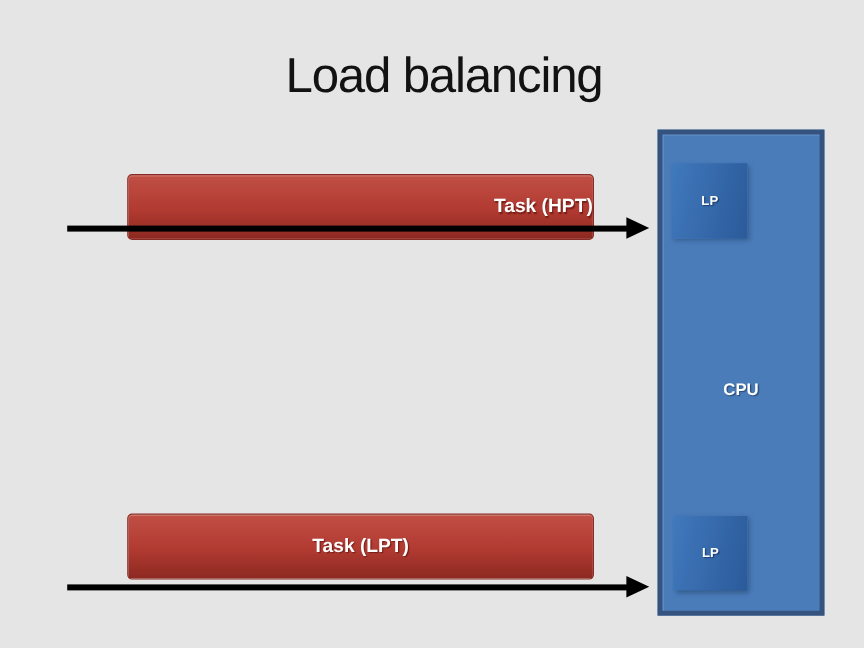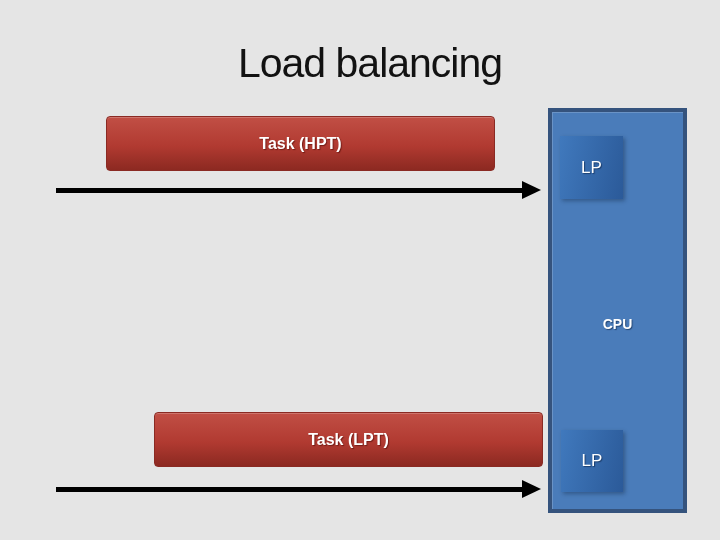--- a/index.html
+++ b/index.html
@@ -35,22 +35,22 @@
     height: 55px;
     box-sizing: border-box;
     border: 1px solid #8a2a23;
     border-radius: 4px;
     background: linear-gradient(180deg, #c14f45 0%, #b13a31 55%, #8c2921 100%);
     box-shadow: inset 0 1px 0 rgba(255,255,255,0.22);
     display: flex;
     align-items: center;
     justify-content: center;
   }
-  .task-box.hpt { top: 116px; }
-  .task-box.lpt { top: 412px; margin-left: 48px; }
+  .task-box.hpt { top: 145px; justify-content: flex-end; }
+  .task-box.lpt { top: 428px; }
   .task-label {
     color: #ffffff;
     font-size: 16px;
     font-weight: bold;
     text-shadow: 1px 1px 1px rgba(70,5,0,0.55);
   }
   .arrow { position: absolute; }
   .arrow-line {
     position: absolute;
     left: 0;
@@ -88,22 +88,22 @@
     background: linear-gradient(102deg, #4079bd 0%, #2b5a99 100%);
     box-shadow: 2px 2px 4px rgba(10,25,50,0.35);
     display: flex;
     align-items: center;
     justify-content: center;
   }
   .lp-box.top { left: 8px; top: 24px; width: 63px; height: 63px; }
   .lp-box.bottom { left: 9px; top: 318px; width: 62px; height: 62px; }
   .lp-label {
     color: #ffffff;
-    font-size: 17px;
-    font-weight: normal;
+    font-size: 11px;
+    font-weight: bold;
     text-shadow: 1px 1px 1px rgba(0,20,50,0.5);
     text-align: center;
   }
   .cpu-label {
     position: absolute;
     left: 0;
     right: 0;
     top: 204px;
     text-align: center;
     color: #ffffff;

